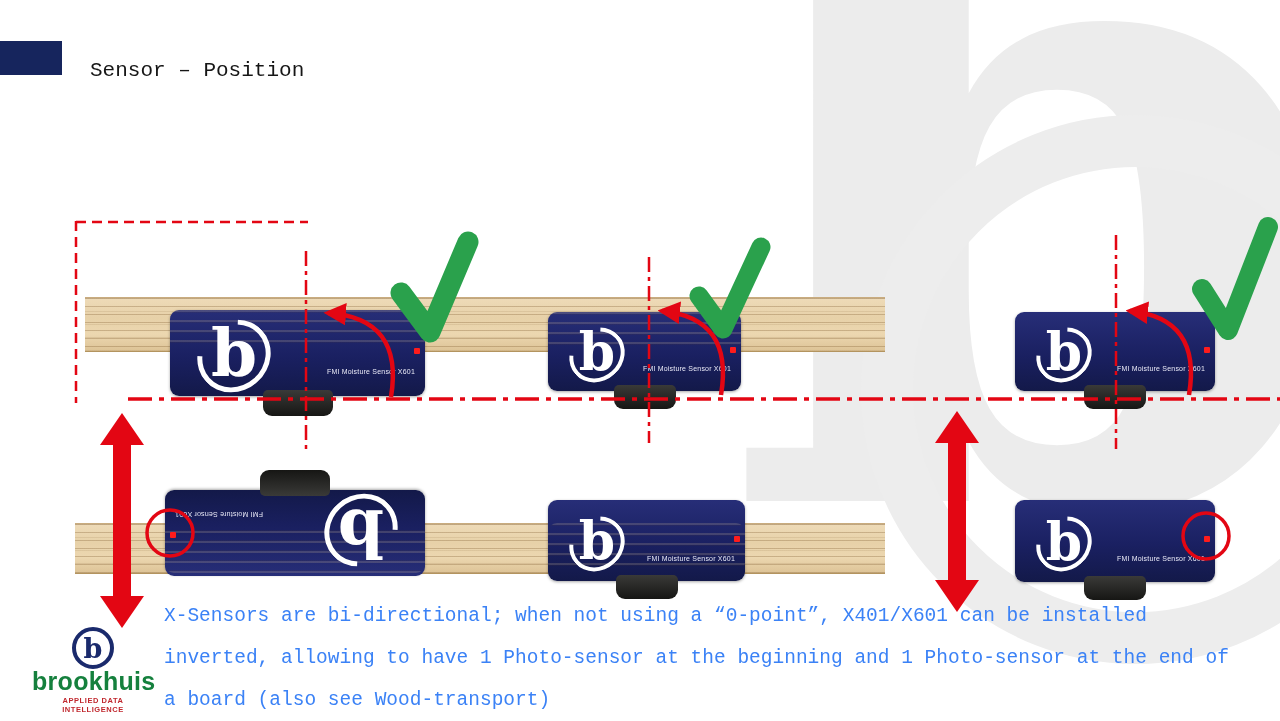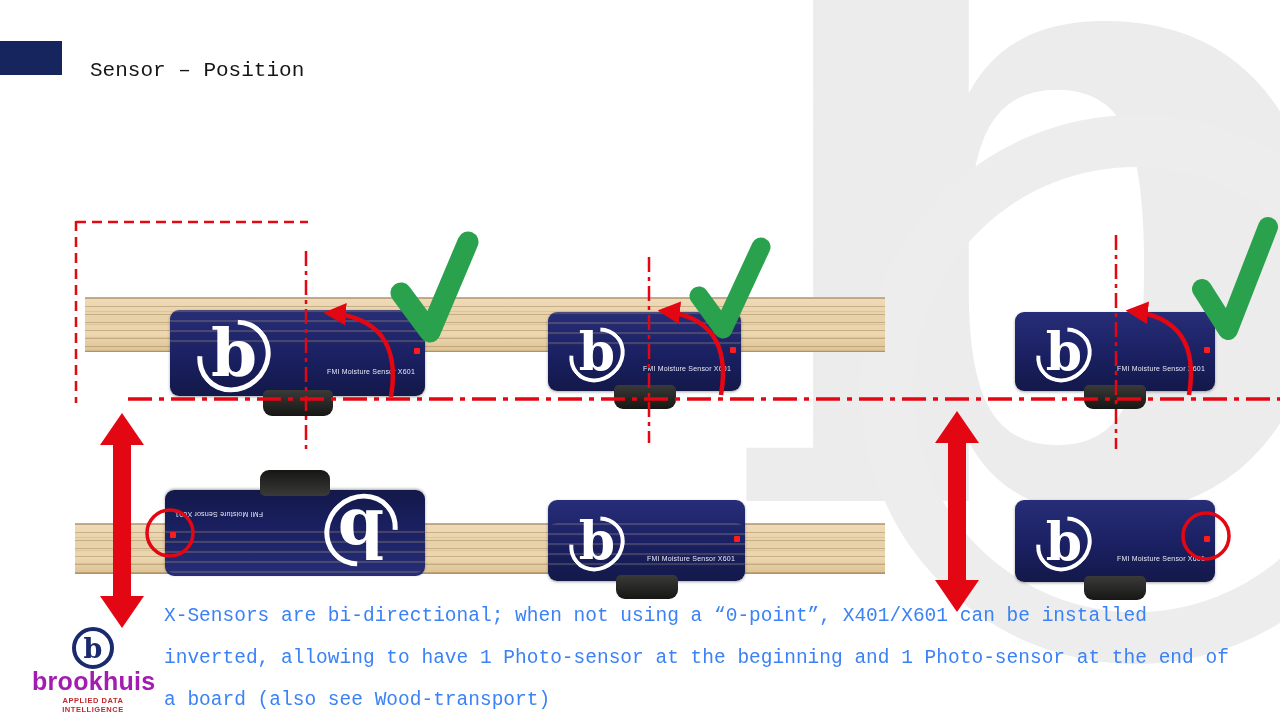--- a/index.html
+++ b/index.html
@@ -80,21 +80,21 @@
   
   .body-text { position:absolute; left:164px; top:595px; z-index:4; font-size:19.5px; line-height:42px; color:#3b82f6; white-space:nowrap; }
 
   
   .brand { position:absolute; left:32px; top:627px; width:122px; text-align:center; z-index:4; font-family:"Liberation Sans",sans-serif; }
   .brand-icon {
     display:inline-flex; align-items:center; justify-content:center;
     width:34px; height:34px; border:4px solid #1a2a6c; border-radius:50%;
     color:#1a2a6c; font-family:"DejaVu Serif",serif; font-weight:bold; font-size:27px; line-height:1;
   }
-  .brand-name { font-weight:bold; font-size:25px; color:#a21caf; letter-spacing:0.3px; margin-top:-2px; }
+  .brand-name { font-weight:bold; font-size:25px; color:#15803d; letter-spacing:0.3px; margin-top:-2px; }
   .brand-tagline { font-weight:bold; font-size:7.5px; color:#c0272d; letter-spacing:0.55px; margin-top:0; }
 </style>
 </head>
 <body>
 
 <div class="slide">
 
   <div class="watermark-b">b</div>
   <div class="watermark-ring"></div>
 

